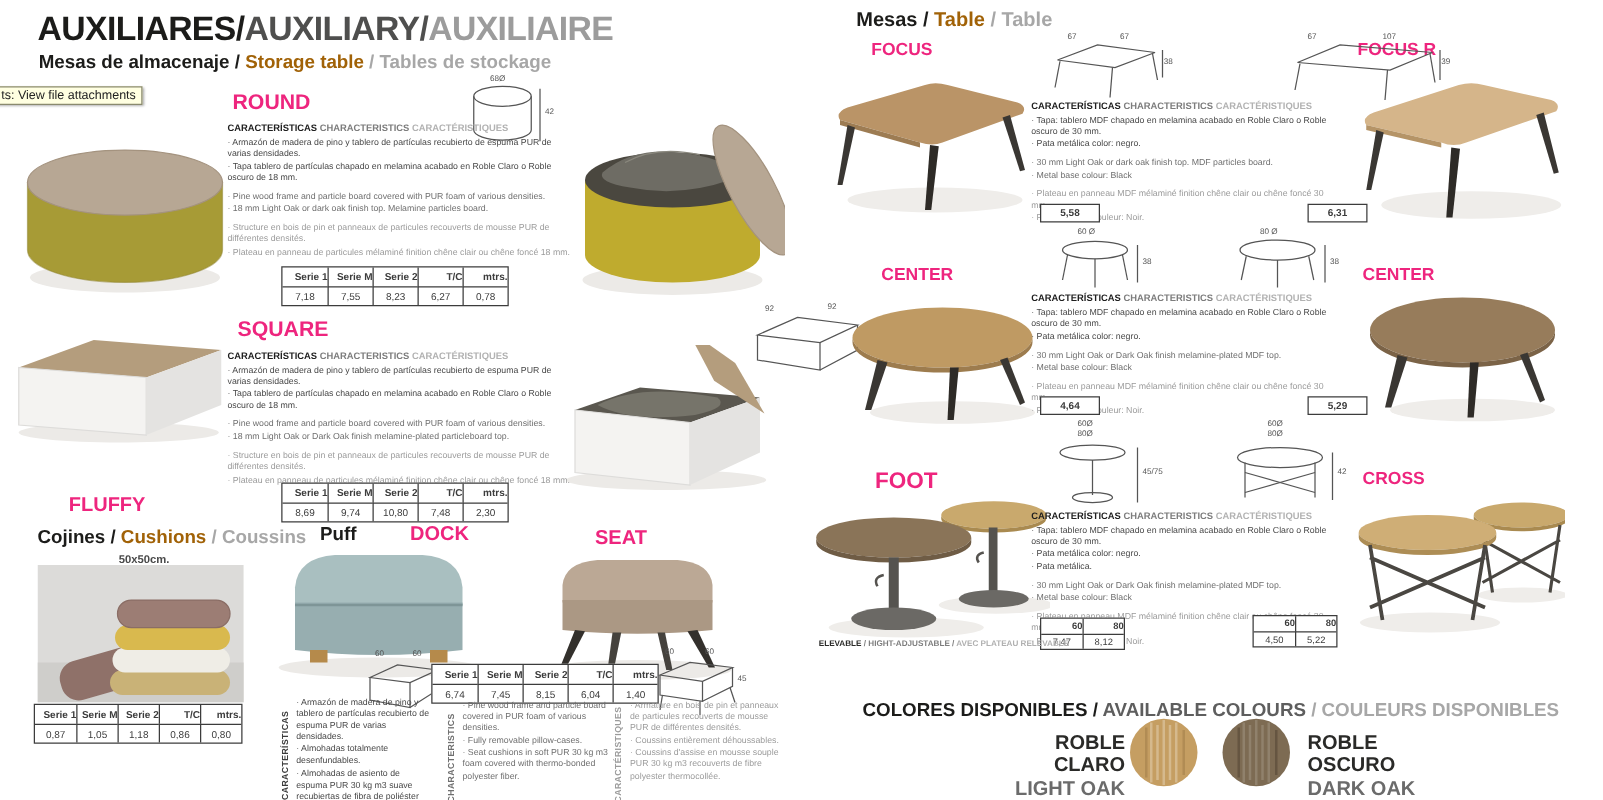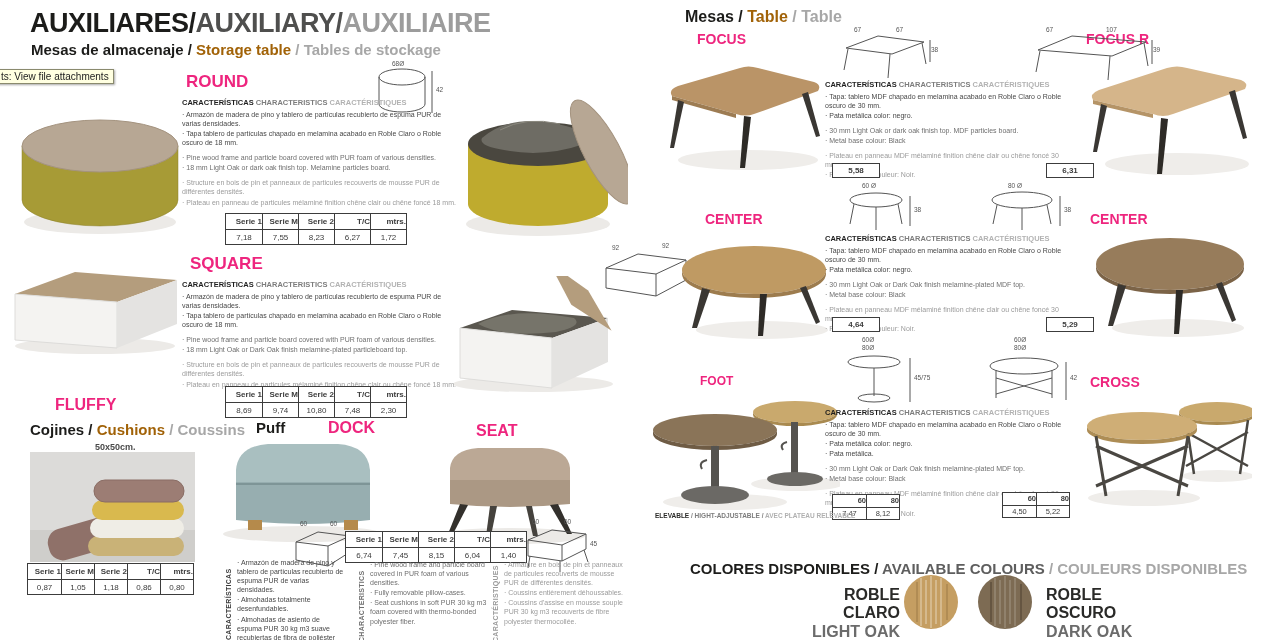--- a/index.html
+++ b/index.html
@@ -123,21 +123,21 @@
       <div>Serie M</div>
       <div>Serie 2</div>
       <div>T/C</div>
       <div>mtrs.</div>
     </div>
   <div class="trow">
       <div>7,18</div>
       <div>7,55</div>
       <div>8,23</div>
       <div>6,27</div>
-      <div>1,72</div>
+      <div>0,78</div>
     </div>
 </div>
 
 <div class="abs pink" style="left:190px;top:254px;font-size:17px">SQUARE</div>
 
 <div class="abs diag" style="left:598px;top:242px;width:96px;height:60px">
   <svg width="96" height="60" viewBox="0 0 96 60" fill="none" stroke="#555" stroke-width="1">
     <path d="M8 26 L40 12 L88 18 L58 32 Z"></path>
     <path d="M8 26 L8 46 L58 54 L58 32"></path>
     <path d="M88 18 L88 38 L58 54"></path>
@@ -465,21 +465,21 @@
     </div>
   <div class="b-fr">
       <div>· Plateau en panneau MDF mélaminé finition chêne clair ou chêne foncé 30 mm.</div>
       <div>· Pied en métal couleur: Noir.</div>
     </div>
 </div>
 
 <div class="abs price-box" style="left:832px;top:317px">4,64</div>
 <div class="abs price-box" style="left:1046px;top:317px">5,29</div>
 
-<div class="abs pink" style="left:700px;top:374px;font-size:12px">FOOT</div>
+<div class="abs pink" style="left:700px;top:374px;font-size:18px">FOOT</div>
 <div class="abs pink" style="left:1090px;top:374px;font-size:14px">CROSS</div>
 
 <div class="abs diag" style="left:836px;top:336px;width:92px;height:72px">
   <svg width="92" height="72" viewBox="0 0 92 72" fill="none" stroke="#555" stroke-width="1">
     <ellipse cx="38" cy="26" rx="26" ry="6"></ellipse>
     <line x1="38" y1="32" x2="38" y2="60"></line>
     <ellipse cx="38" cy="62" rx="16" ry="4"></ellipse>
     <line x1="74" y1="22" x2="74" y2="66"></line>
   </svg>
   <span class="dlab" style="left:26px;top:0px">60Ø</span>

